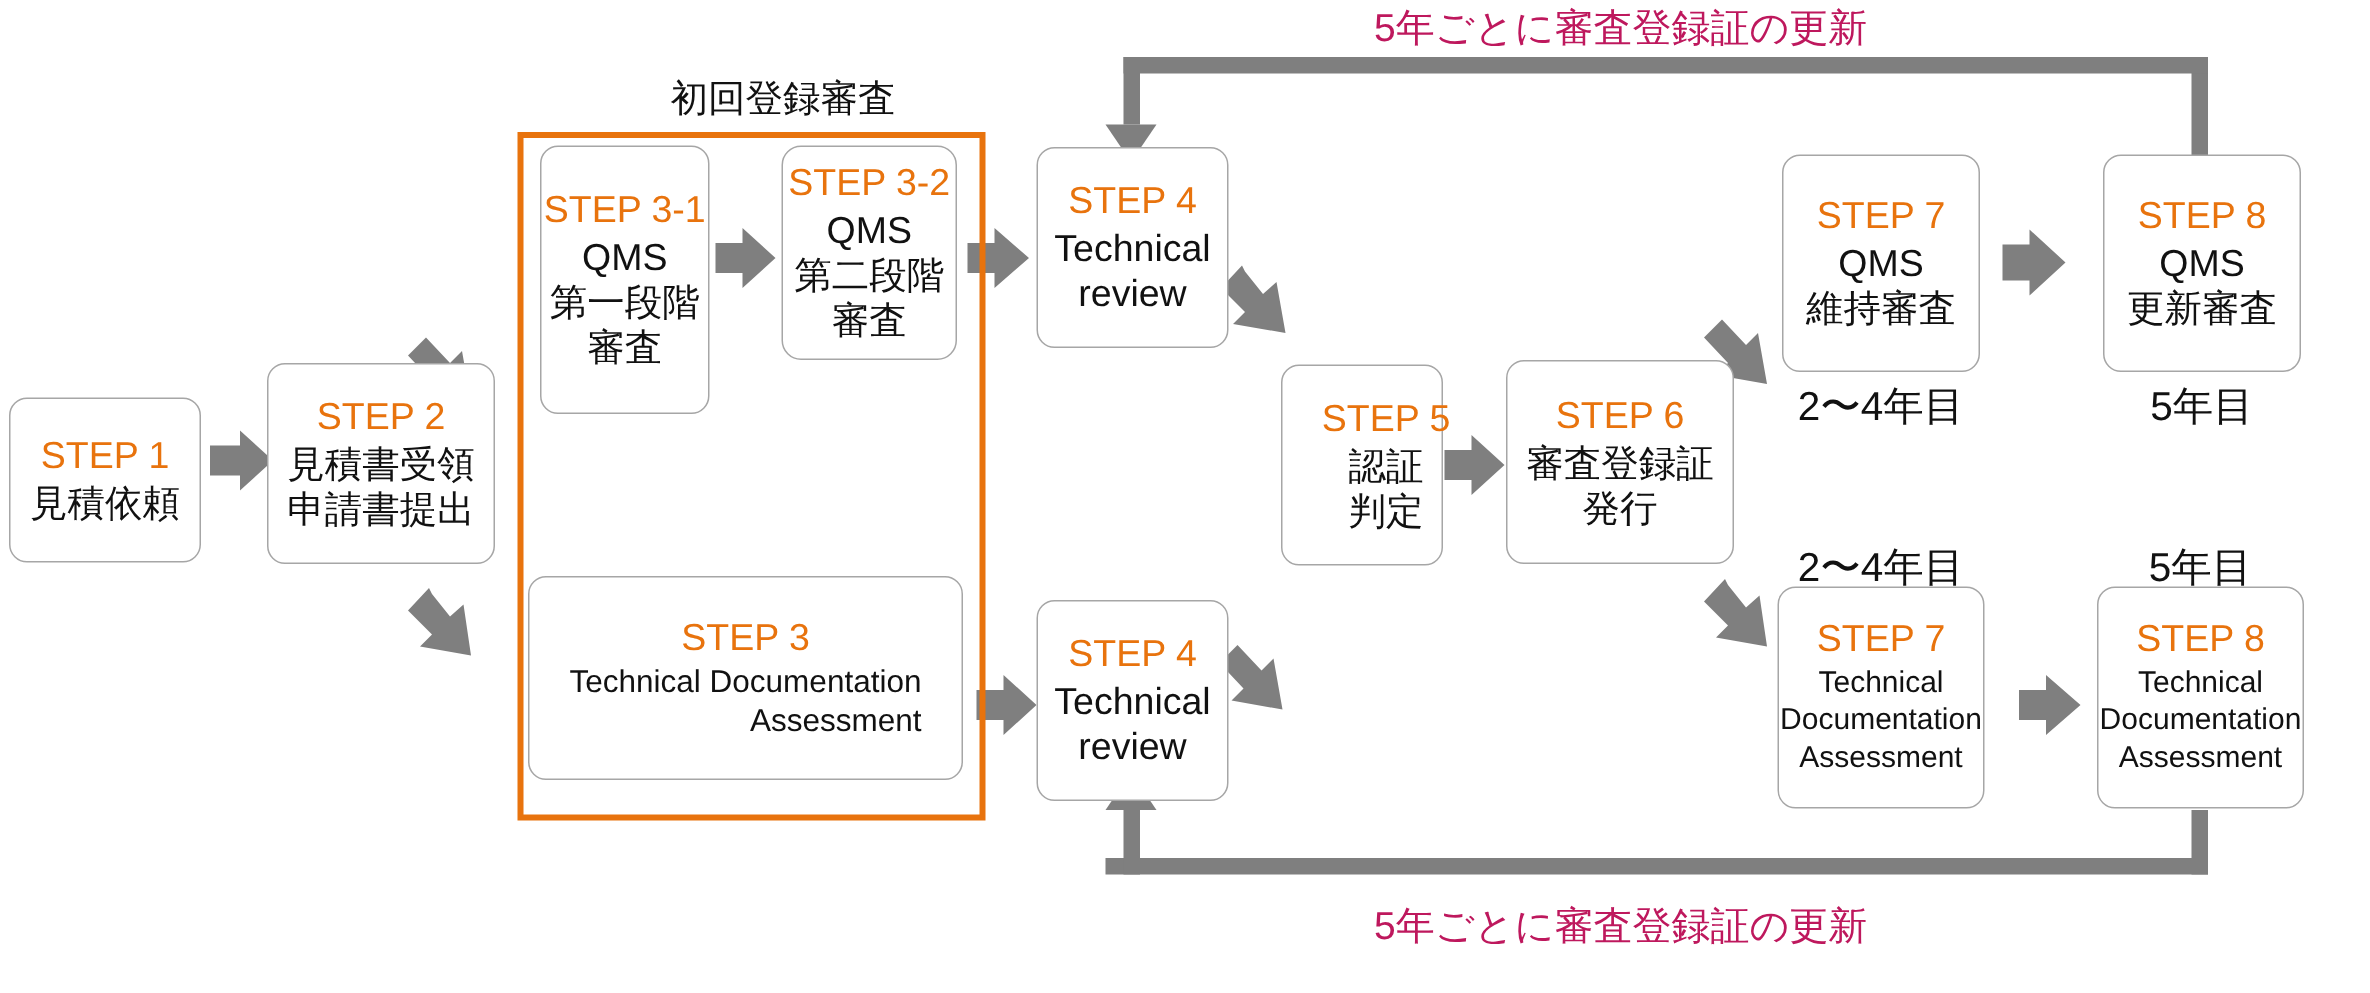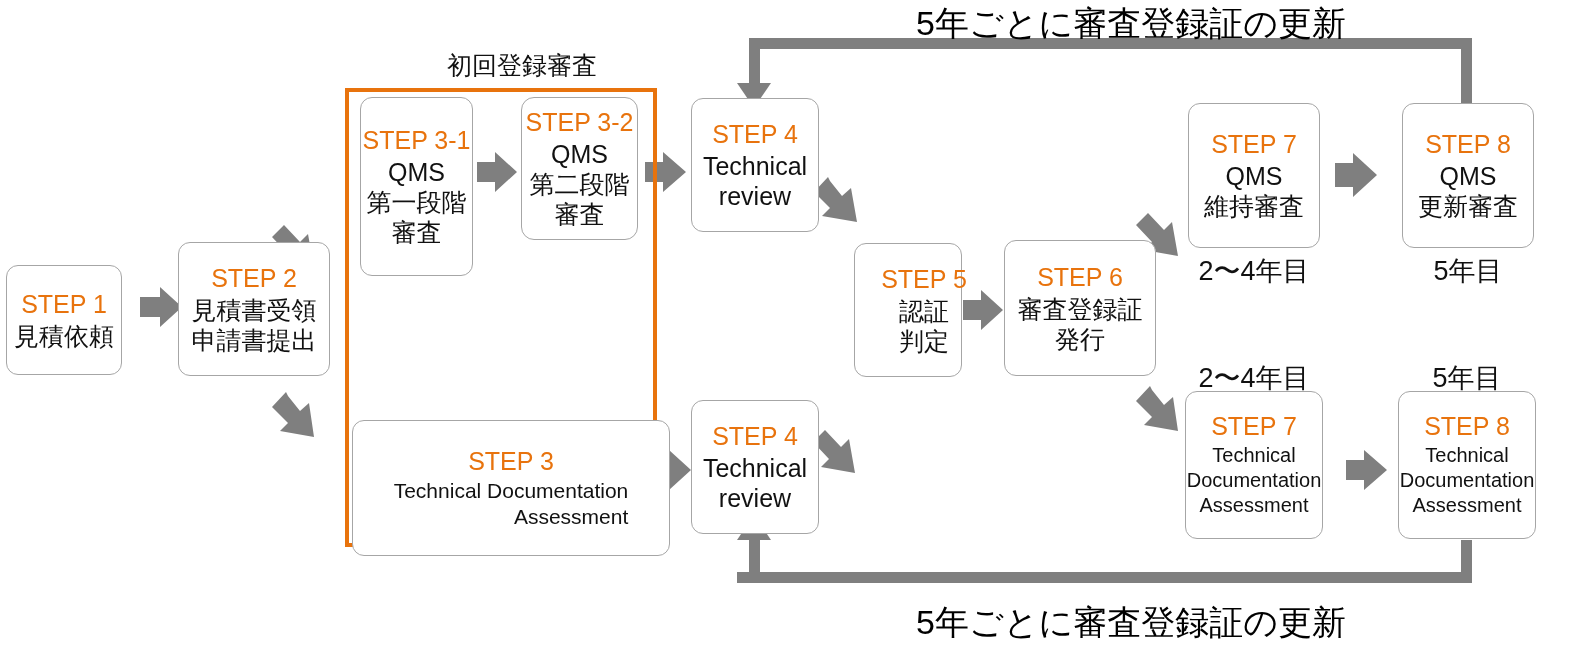--- a/index.html
+++ b/index.html
@@ -68,22 +68,22 @@
     position: absolute;
     font-size: 25px;
     color: #111111;
     white-space: nowrap;
     z-index: 6;
   }
 
   
   .loop-caption {
     position: absolute;
-    font-size: 34px;
-    color: #000000;
+    font-size: 26px;
+    color: #be185d;
     white-space: nowrap;
     text-align: left;
     z-index: 6;
   }
 
   
   .year-note {
     position: absolute;
     font-size: 27px;
     color: #111111;
@@ -184,21 +184,21 @@
       <polygon class="gfill" points="737,540 771,540 754,515"></polygon>
     </g>
   </svg>
 
   <div id="initial-audit-frame" style="left:345px; top:88px; width:312px; height:459px;"></div>
   <div class="group-caption" style="left:408px; top:49px;margin-left:39px;">初回登録審査</div>
 
   <div class="loop-caption" style="left:916px; top:1px;">5年ごとに審査登録証の更新</div>
   <div class="loop-caption" style="left:916px; top:600px;">5年ごとに審査登録証の更新</div>
 
-  <div class="box" style="left:6px; top:265px; width:116px; height:110px;">
+  <div class="box" style="left:6px; top:265px; width:128px; height:110px;">
     <div class="step">STEP 1</div>
     <div class="body">見積依頼</div>
   </div>
 
   <div class="box" style="left:178px; top:242px; width:152px; height:134px;">
     <div class="step">STEP 2</div>
     <div class="body">見積書受領
 申請書提出</div>
   </div>
 
@@ -209,21 +209,21 @@
 審査</div>
   </div>
 
   <div class="box" style="left:521px; top:97px; width:117px; height:143px;border-radius:13px;">
     <div class="step">STEP 3-2</div>
     <div class="body">QMS
 第二段階
 審査</div>
   </div>
 
-  <div class="box small-body" style="left:352px; top:420px; width:318px; height:136px;">
+  <div class="box small-body" style="left:352px; top:384px; width:290px; height:136px;">
     <div class="step">STEP 3</div>
     <div class="body">Technical Documentation
 Assessment</div>
   </div>
 
   <div class="box" style="left:691px; top:98px; width:128px; height:134px;">
     <div class="step">STEP 4</div>
     <div class="body">Technical
 review</div>
   </div>

